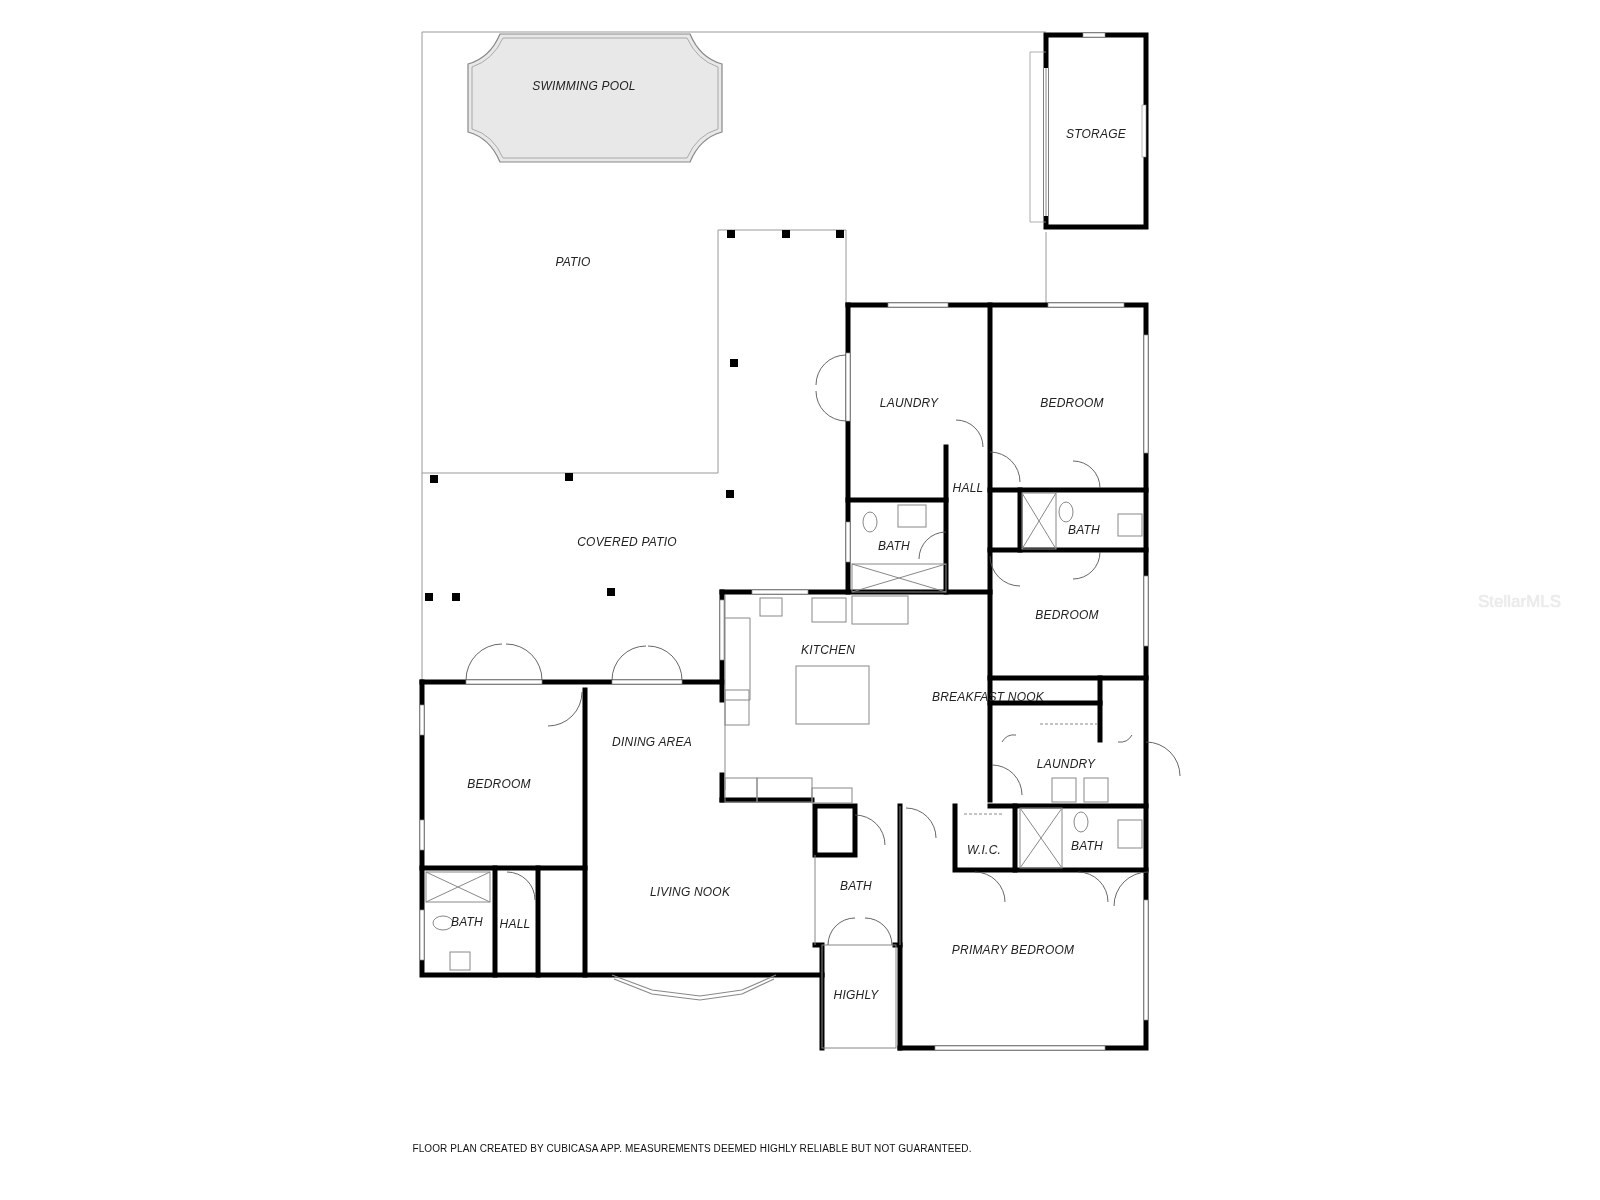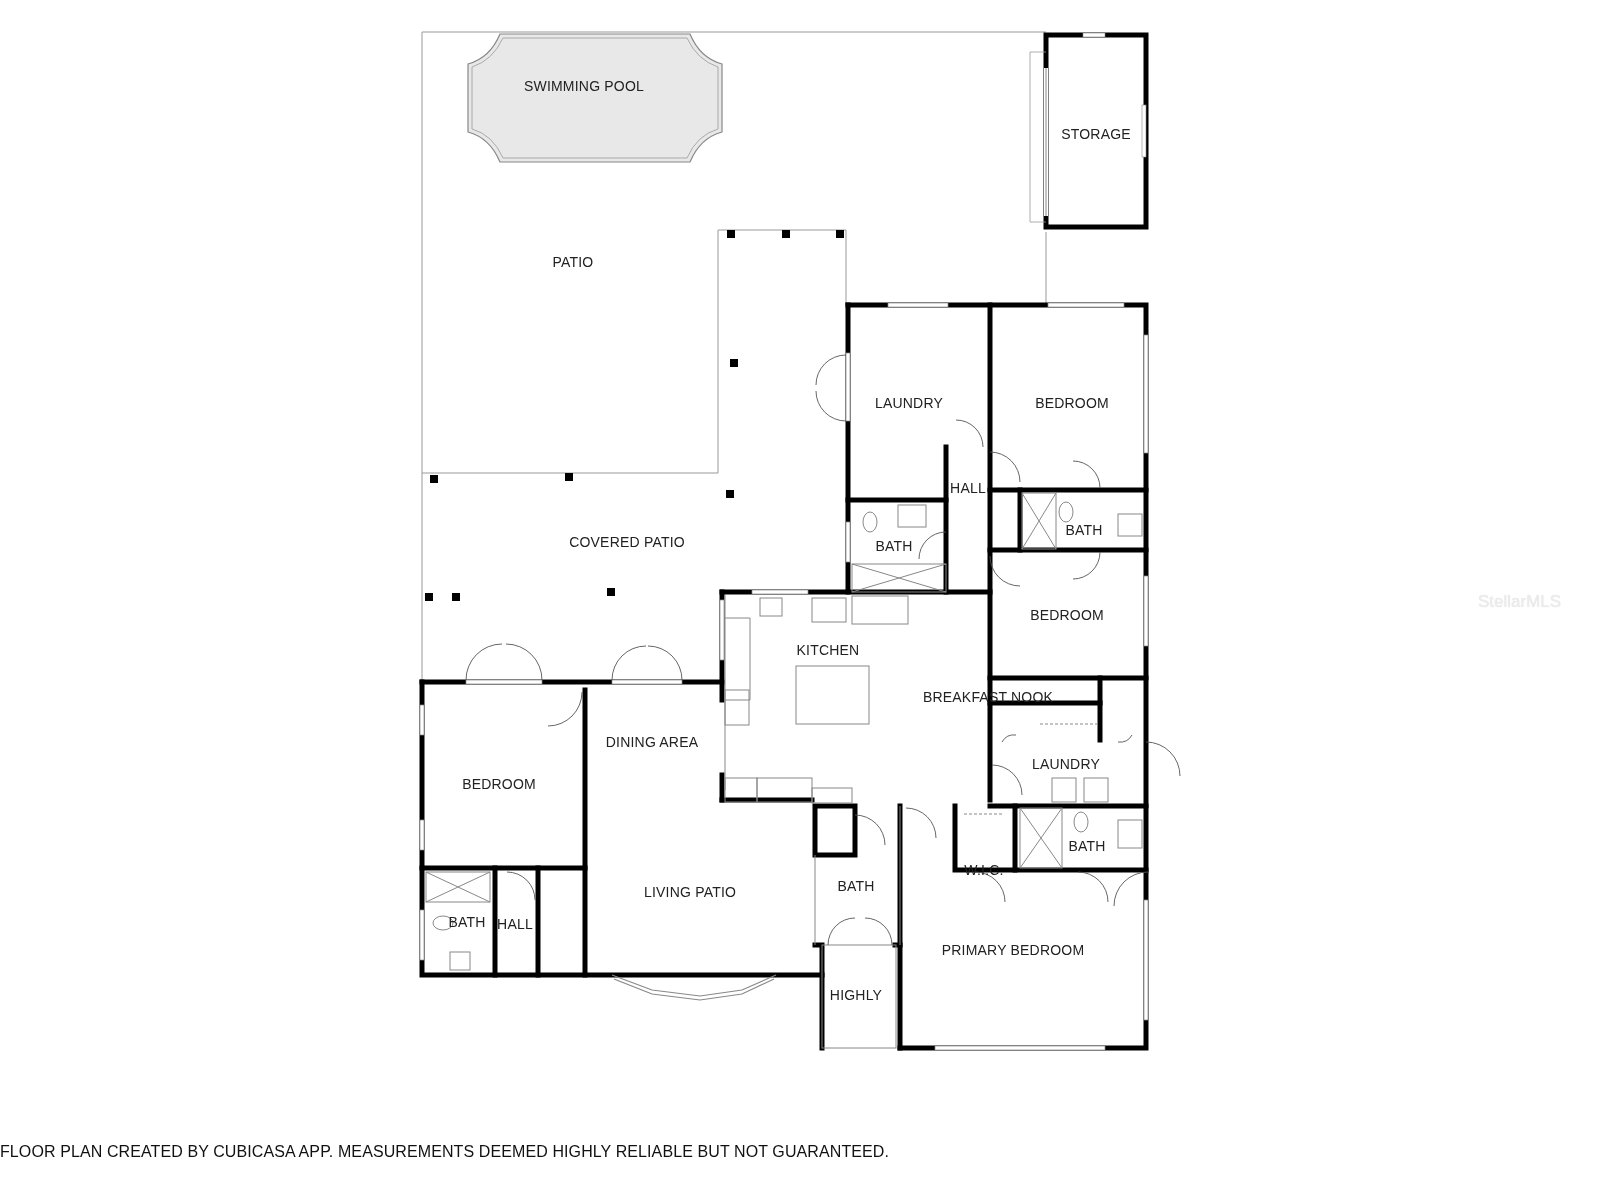--- a/index.html
+++ b/index.html
@@ -1,22 +1,22 @@
 <!DOCTYPE html>
 <html><head>
   <meta charset="utf-8">
   <style>
     html, body { margin: 0; padding: 0; background: #ffffff; }
     body { width: 1600px; height: 1200px; position: relative; overflow: hidden;
            font-family: "Liberation Sans", "DejaVu Sans", sans-serif; }
     #plan { position: absolute; left: 0; top: 0; }
-    .room-label { position: absolute; font-size: 14px; color: #222; letter-spacing: 0.2px;
-                  transform: translate(-50%, -50%); white-space: nowrap; }
-    .footer { position: absolute; left: 0; width: 1384px; top: 1143px; 
-              font-size: 16px; color: #111; letter-spacing: 0.1px; }
+    .room-label { position: absolute; font-size: 12px; color: #222; letter-spacing: 0.2px;
+                  transform: translate(-50%, -50%); white-space: nowrap; font-style: italic; }
+    .footer { position: absolute; left: 0; width: 1384px; top: 1143px; text-align: center;
+              font-size: 10px; color: #111; letter-spacing: 0.1px; }
     .watermark { position: absolute; left: 1478px; top: 592px; font-size: 17px; color: #ececec;
                  text-shadow: 0 0 1px #d8d8d8; }
   </style>
 </head>
 <body>
 
 <svg id="plan" width="1600" height="1200" viewBox="0 0 1600 1200" xmlns="http://www.w3.org/2000/svg">
 
   <g fill="none" stroke="#999" stroke-width="1">
     <polyline points="422,32 1046,32"></polyline>
@@ -198,23 +198,23 @@
   <div class="room-label" style="left:968px;top:488px">HALL</div>
   <div class="room-label" style="left:894px;top:546px">BATH</div>
   <div class="room-label" style="left:1084px;top:530px">BATH</div>
   <div class="room-label" style="left:627px;top:542px">COVERED PATIO</div>
   <div class="room-label" style="left:1067px;top:615px">BEDROOM</div>
   <div class="room-label" style="left:828px;top:650px">KITCHEN</div>
   <div class="room-label" style="left:988px;top:697px">BREAKFAST NOOK</div>
   <div class="room-label" style="left:652px;top:742px">DINING AREA</div>
   <div class="room-label" style="left:1066px;top:764px">LAUNDRY</div>
   <div class="room-label" style="left:499px;top:784px">BEDROOM</div>
-  <div class="room-label" style="left:984px;top:870px">W.I.C.</div>
+  <div class="room-label" style="left:984px;top:850px">W.I.C.</div>
   <div class="room-label" style="left:1087px;top:846px">BATH</div>
-  <div class="room-label" style="left:690px;top:892px">LIVING PATIO</div>
+  <div class="room-label" style="left:690px;top:892px">LIVING NOOK</div>
   <div class="room-label" style="left:856px;top:886px">BATH</div>
   <div class="room-label" style="left:467px;top:922px">BATH</div>
   <div class="room-label" style="left:515px;top:924px">HALL</div>
   <div class="room-label" style="left:1013px;top:950px">PRIMARY BEDROOM</div>
   <div class="room-label" style="left:856px;top:995px">HIGHLY</div>
 </div>
 
 <div class="watermark">StellarMLS</div>
 
 <div class="footer">FLOOR PLAN CREATED BY CUBICASA APP. MEASUREMENTS DEEMED HIGHLY RELIABLE BUT NOT GUARANTEED.</div>

